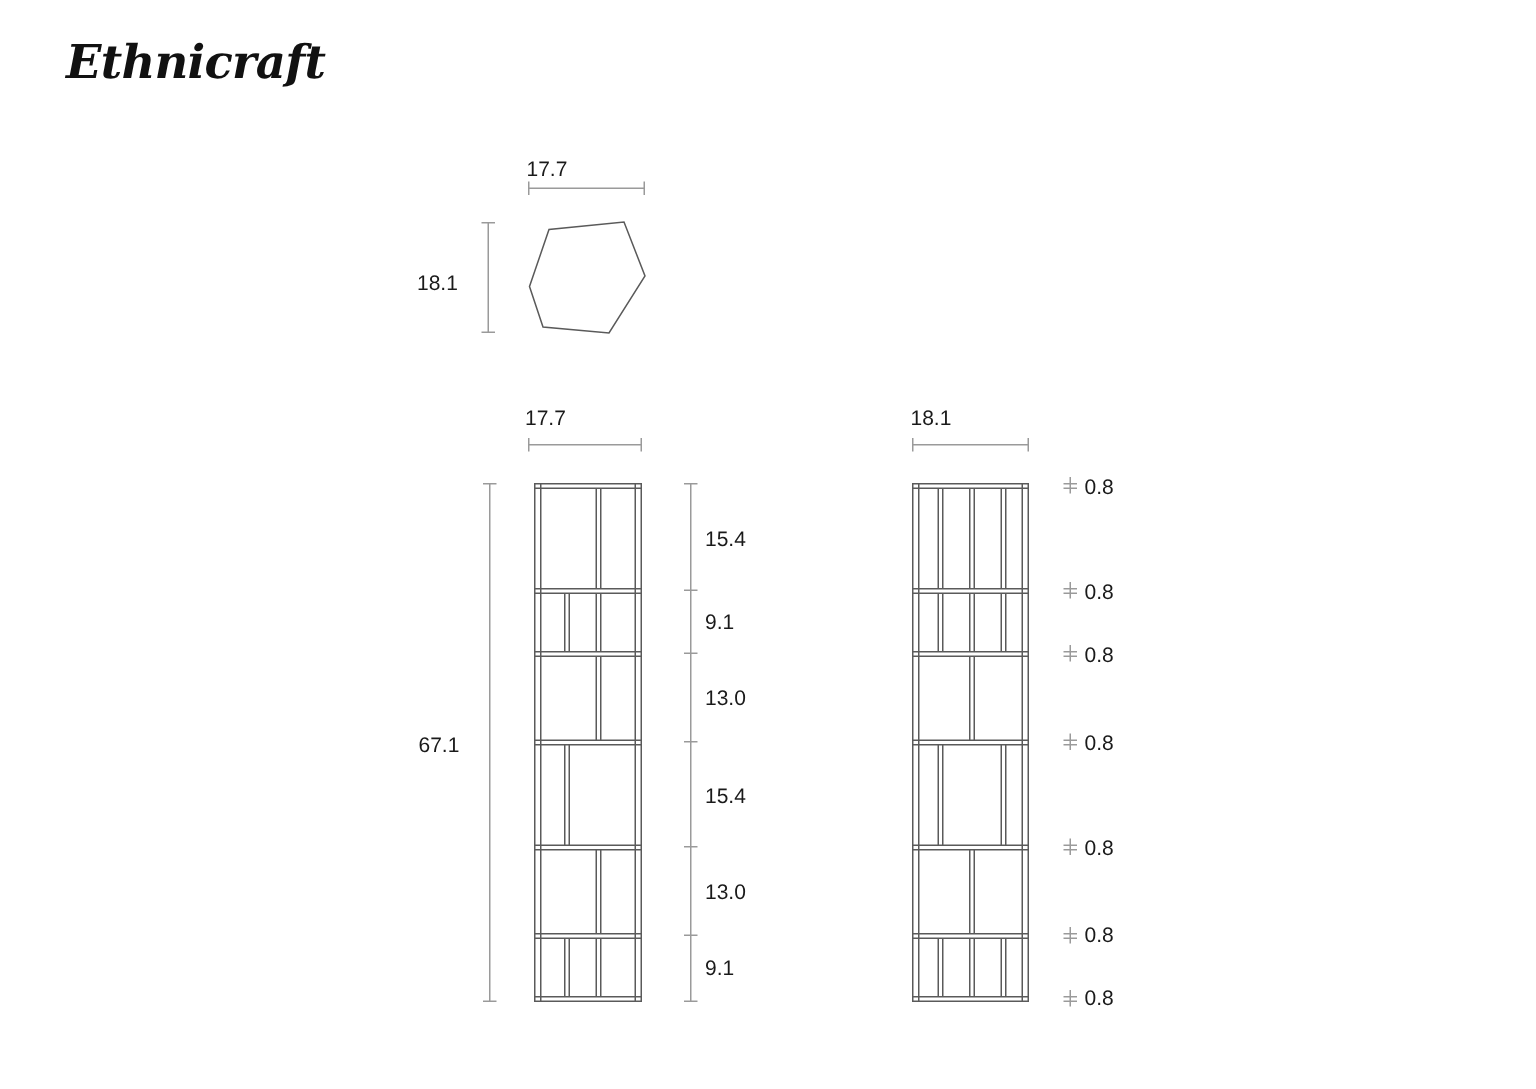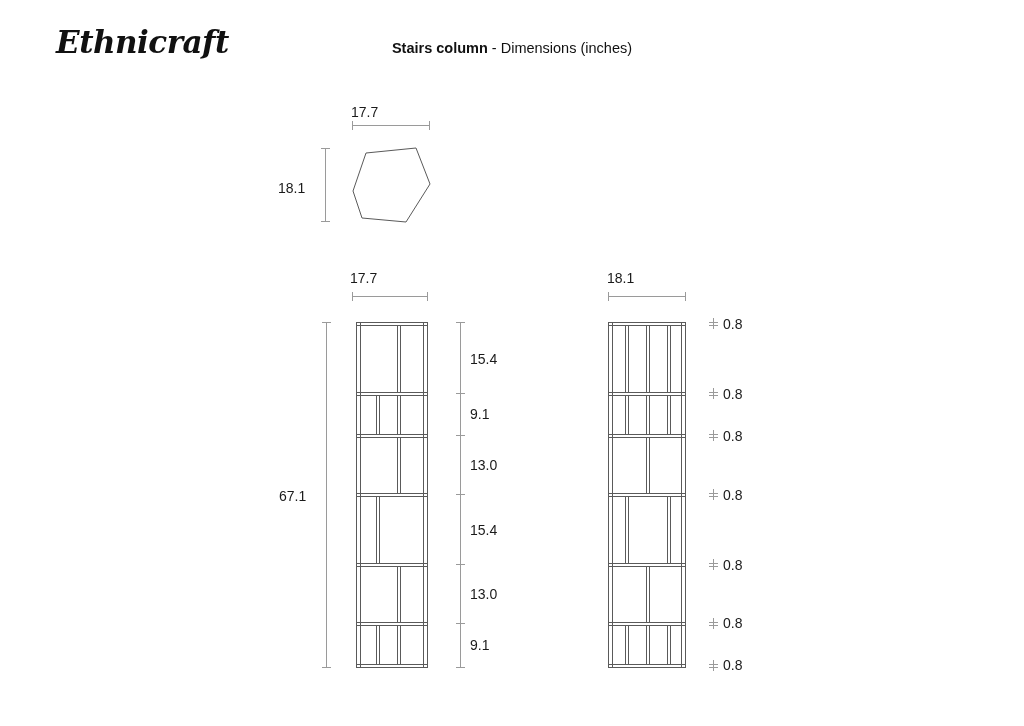--- a/index.html
+++ b/index.html
@@ -13,21 +13,20 @@
   }
   .logo{
     position:absolute;left:44px;top:24px;
     font-family:"DejaVu Serif", serif;
     font-style:italic;
     font-size:31px;
     font-weight:600;
     letter-spacing:-0.5px;
     color:#111111;
     white-space:nowrap;
-    margin-left:12px;
   }
   .title{
     position:absolute;left:0;top:40px;width:1024px;
     text-align:center;
     font-size:14.5px;
     color:#111111;
     white-space:nowrap;
   }
   .title .bold{font-weight:bold;}
   .title .suffix{margin-left:4px;}
@@ -41,23 +40,20 @@
   }
   .center{text-align:left;}
 </style>
 </head>
 <body>
 
 <div class="canvas">
 
   <div class="logo">Ethnicraft</div>
 
-  <div class="title">
-    <span class="bold">Stairs column</span><span class="suffix">- Dimensions (inches)</span>
-  </div>
 
   <svg class="drawing" width="1024" height="726" viewBox="0 0 1024 726" aria-hidden="true">
 
     <g stroke="#9a9a9a" stroke-width="1" fill="none">
 
       <line x1="352" y1="125.5" x2="430" y2="125.5"></line>
       <line x1="352.5" y1="121" x2="352.5" y2="130"></line>
       <line x1="429.5" y1="121" x2="429.5" y2="130"></line>
 
       <line x1="325.5" y1="148" x2="325.5" y2="222"></line>

